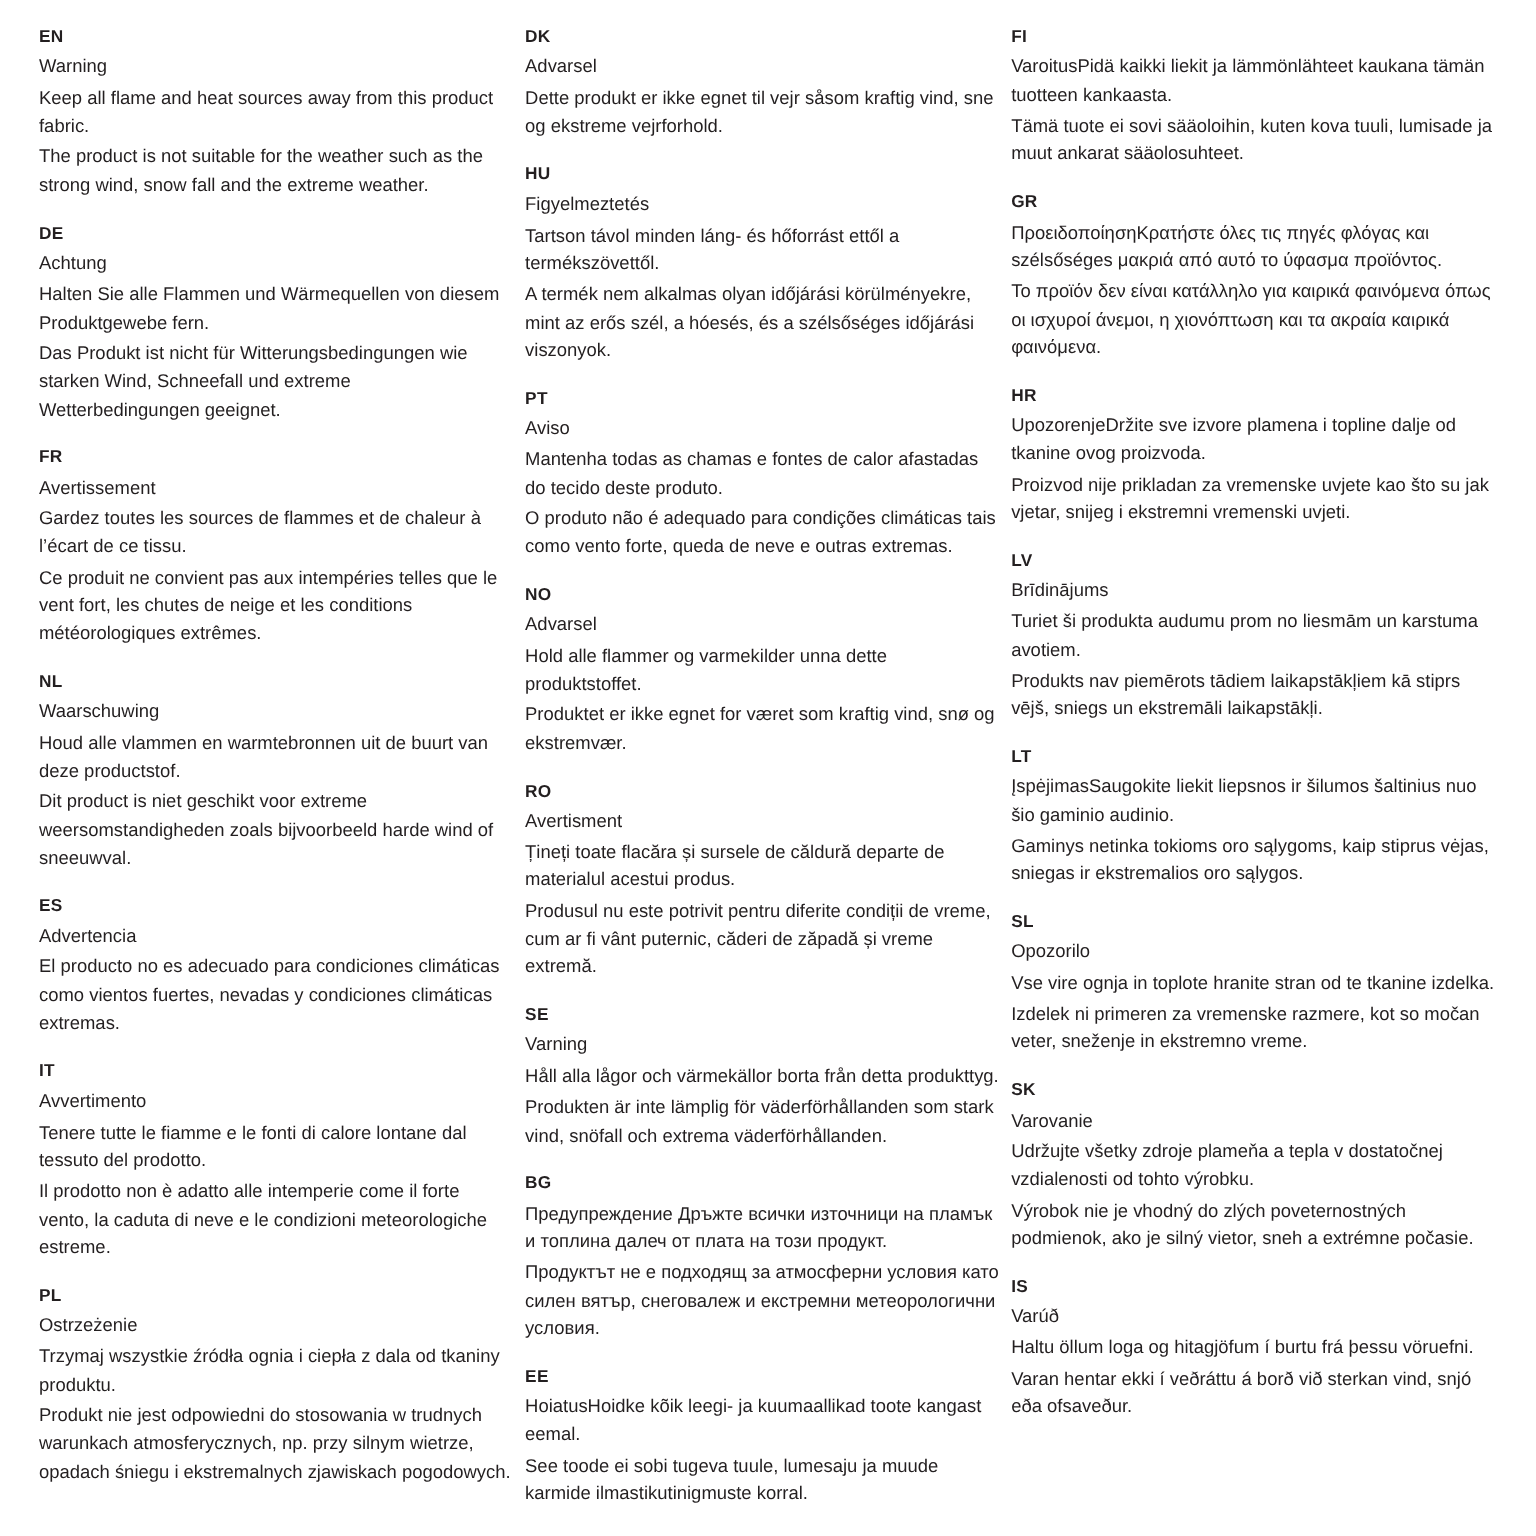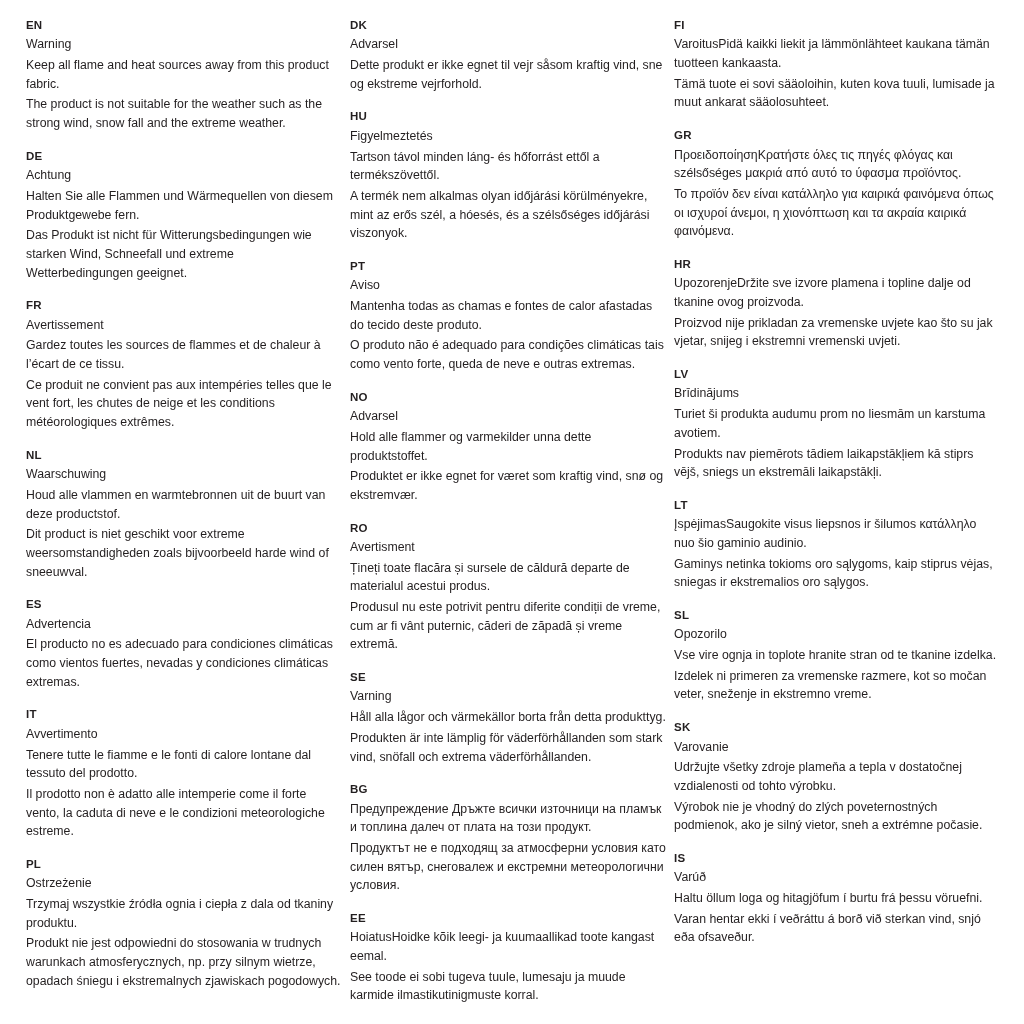--- a/index.html
+++ b/index.html
@@ -164,21 +164,21 @@
         <div class="lang-line">Proizvod nije prikladan za vremenske uvjete kao što su jak vjetar, snijeg i ekstremni vremenski uvjeti.</div>
       </div>
       <div class="lang-block">
         <div class="lang-code">LV</div>
         <div class="lang-line">Brīdinājums</div>
         <div class="lang-line">Turiet ši produkta audumu prom no liesmām un karstuma avotiem.</div>
         <div class="lang-line">Produkts nav piemērots tādiem laikapstākļiem kā stiprs vējš, sniegs un ekstremāli laikapstākļi.</div>
       </div>
       <div class="lang-block">
         <div class="lang-code">LT</div>
-        <div class="lang-line">ĮspėjimasSaugokite visus liepsnos ir šilumos κατάλληλο nuo šio gaminio audinio.</div>
+        <div class="lang-line">ĮspėjimasSaugokite liekit liepsnos ir šilumos šaltinius nuo šio gaminio audinio.</div>
         <div class="lang-line">Gaminys netinka tokioms oro sąlygoms, kaip stiprus vėjas, sniegas ir ekstremalios oro sąlygos.</div>
       </div>
       <div class="lang-block">
         <div class="lang-code">SL</div>
         <div class="lang-line">Opozorilo</div>
         <div class="lang-line">Vse vire ognja in toplote hranite stran od te tkanine izdelka.</div>
         <div class="lang-line">Izdelek ni primeren za vremenske razmere, kot so močan veter, sneženje in ekstremno vreme.</div>
       </div>
       <div class="lang-block">
         <div class="lang-code">SK</div>

